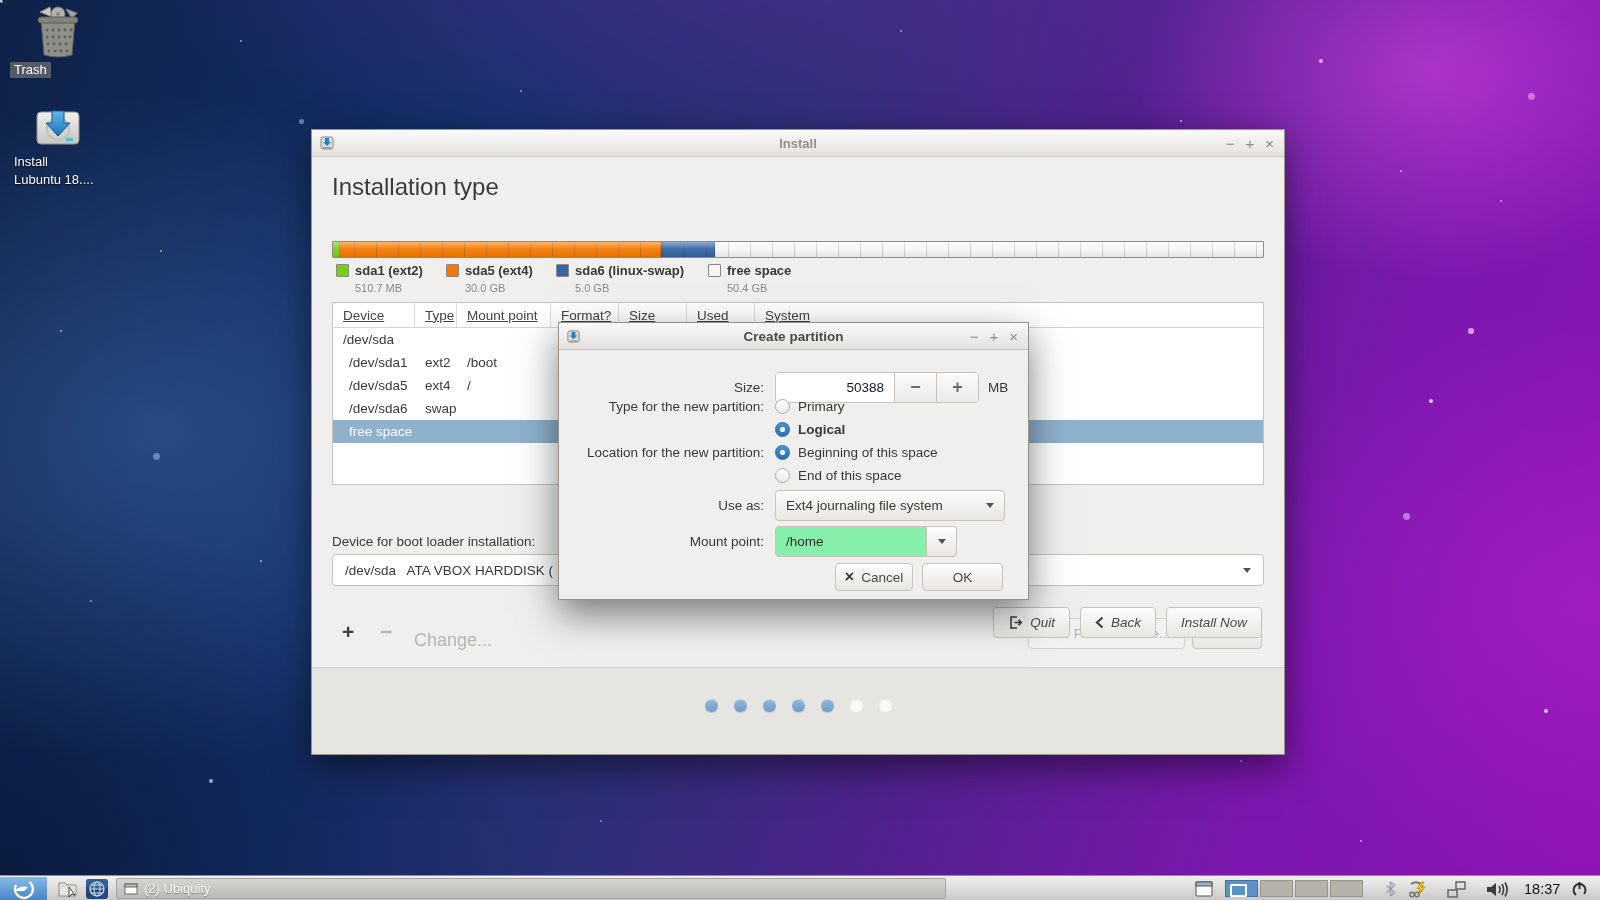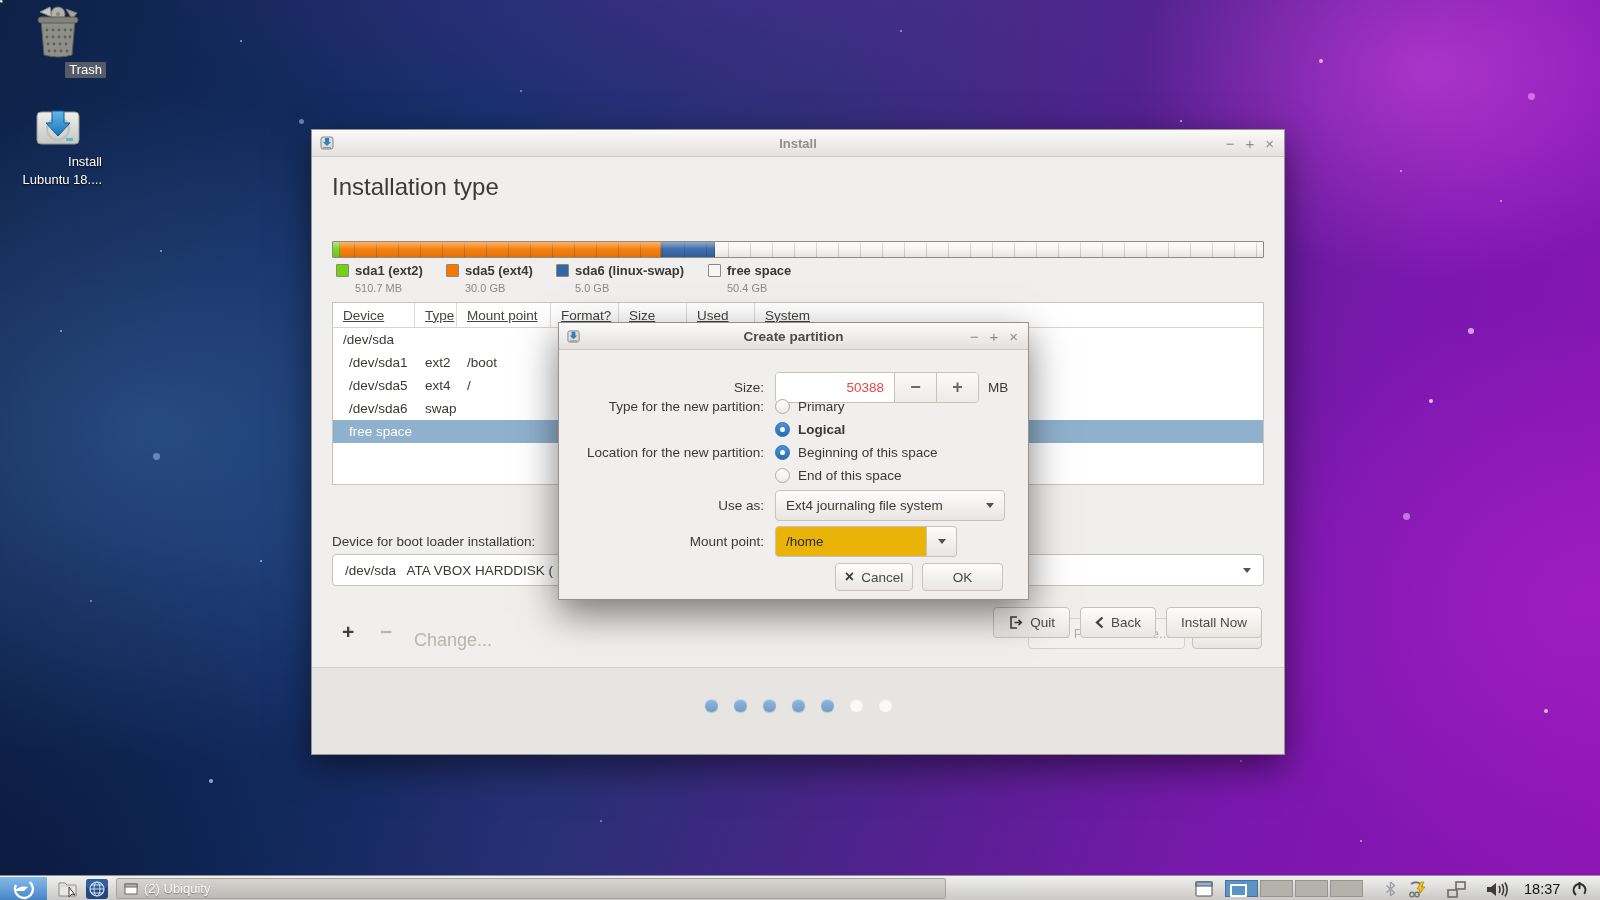--- a/index.html
+++ b/index.html
@@ -28,21 +28,21 @@
       260px 560px 0 rgba(200,225,255,.8), 600px 820px 0 rgba(255,255,255,.45),
       1470px 330px 0 2px rgba(235,190,250,.8), 1400px 170px 0 rgba(255,255,255,.65);
   }
   .stars2 { position:absolute; width:3px; height:3px; border-radius:50%; background:rgba(255,255,255,.5); filter:blur(.5px);
     box-shadow: 1405px 515px 0 2px rgba(230,200,255,.55), 1150px 420px 0 1px rgba(210,220,255,.5),
       155px 455px 0 2px rgba(180,210,255,.45), 1530px 95px 0 2px rgba(250,160,250,.6),
       300px 120px 0 1px rgba(190,210,255,.5);
   }
 
   
-  .desk-icon { position:absolute; width:96px; text-align:right; }
+  .desk-icon { position:absolute; width:96px; text-align:left; }
   .desk-icon .ic { display:block; margin:0 auto; }
   .desk-icon .lbl { display:inline-block; margin-top:3px; color:#fff; font-size:13px; line-height:16px;
     text-shadow:0 1px 2px rgba(0,0,0,.9); padding:0 4px; }
   .desk-icon .lbl.selected { background:rgba(110,110,110,.75); text-shadow:none; border-radius:1px; }
 
   
   .win { position:absolute; background:#f1efed; border:1px solid #9b948c; box-shadow:0 12px 34px rgba(0,0,0,.5); }
   .titlebar { position:absolute; left:0; top:0; right:0; height:27px;
     background:linear-gradient(#fbfafa, #e4e1de); border-bottom:1px solid #cdc8c2;
     display:flex; align-items:center; }
@@ -92,49 +92,49 @@
   .tool-change { position:absolute; left:102px; top:500px; font-size:18px; color:#b8b4ae; }
   .right-btns { position:absolute; right:22px; top:488px; display:flex; gap:7px; }
 
   .boot-label { position:absolute; left:20px; top:404px; font-size:13.5px; color:#3a3934; }
   .boot-combo { position:absolute; left:20px; right:20px; top:424px; height:32px;
     background:#fff; border:1px solid #c8c2bb; border-radius:4px;
     display:flex; align-items:center; padding:0 12px; font-size:13.5px; color:#3a3934; }
   .boot-combo .val { white-space:pre; }
   .boot-combo .caret { position:absolute; right:12px; }
 
-  .nav-btns { position:absolute; right:22px; top:477px; display:flex; gap:10px; }
+  .nav-btns { position:absolute; right:22px; top:477px; display:flex; gap:10px;font-style:italic; }
 
   .footer { position:absolute; left:0; right:0; top:537px; bottom:0; background:#e7e5e2; border-top:1px solid #d2cec9; }
   .dots { position:absolute; left:0; right:0; top:31px; display:flex; justify-content:center; gap:16px; }
   .dot { width:13px; height:13px; border-radius:6px; background:#fbfaf9; box-shadow:inset 0 1px 2px rgba(0,0,0,.08); }
   .dot.on { background:linear-gradient(#93b8dc, #6f9cc9); box-shadow:inset 0 1px 1px rgba(255,255,255,.5), 0 1px 1px rgba(0,0,0,.15); }
 
   
   .dialog { position:absolute; left:558px; top:322px; width:471px; height:278px; z-index:10;
     background:#f1efed; border:1px solid #989189; box-shadow:0 14px 36px rgba(0,0,0,.5); }
   .drow { position:absolute; left:0; display:flex; align-items:center; font-size:13.5px; color:#3a3934; }
   .dlabel { width:205px; text-align:right; padding-right:0; flex:0 0 auto; }
   .dfield { margin-left:11px; display:flex; align-items:center; }
 
   .spin { display:flex; height:31px; border:1px solid #c8c2bb; border-radius:4px; overflow:hidden; background:#fff; }
   .spin .entry { width:118px; background:#fff; display:flex; align-items:center; justify-content:flex-end;
-    padding-right:10px; font-size:13.5px; color:#ef4444;text-align:center; }
+    padding-right:10px; font-size:13.5px; color:#0f172a;text-align:center; }
   .spin .sbtn { width:42px; display:flex; align-items:center; justify-content:center;
     background:linear-gradient(#fbfaf9,#edebe8); border-left:1px solid #c8c2bb; color:#6b6b66; font-size:18px; font-weight:bold; }
 
   .radio { width:15px; height:15px; border-radius:50%; border:1px solid #b0aba4;
     background:linear-gradient(#fdfdfd,#ececea); position:relative; flex:0 0 auto; }
   .radio.on { background:linear-gradient(#4795d8,#2a6cb0); border-color:#2a6cb0; }
   .radio.on::after { content:''; position:absolute; left:4px; top:4px; width:5px; height:5px; border-radius:50%; background:#fff; }
   .radio-lbl { margin-left:8px; }
 
   .combo { height:31px; border:1px solid #c8c2bb; border-radius:4px; padding:0 10px;
     background:linear-gradient(#fdfdfc,#f1efec 60%,#e9e6e3); display:flex; align-items:center; justify-content:space-between; }
-  .mount-entry { width:152px; height:31px; background:#eab308; border:1px solid #c8c2bb; border-radius:4px 0 0 4px;
+  .mount-entry { width:152px; height:31px; background:#86efac; border:1px solid #c8c2bb; border-radius:4px 0 0 4px;
     display:flex; align-items:center; padding-left:10px; color:#2e2e2b; }
   .mount-btn { width:30px; height:31px; border:1px solid #c8c2bb; border-left:none; border-radius:0 4px 4px 0;
     background:linear-gradient(#fdfdfc,#e9e6e3); display:flex; align-items:center; justify-content:center; }
   .dlg-btns { position:absolute; right:25px; top:240px; display:flex; gap:9px; }
   .dlg-btns .btn { height:28px; }
   .x-glyph { font-weight:bold; font-size:16px; color:#3a3a38; line-height:14px; }
 
   
   .taskbar { position:absolute; left:0; right:0; bottom:0; height:25px;
     background:linear-gradient(#f0f0ef, #cac9c7); border-top:1px solid #8e8e8e; }

